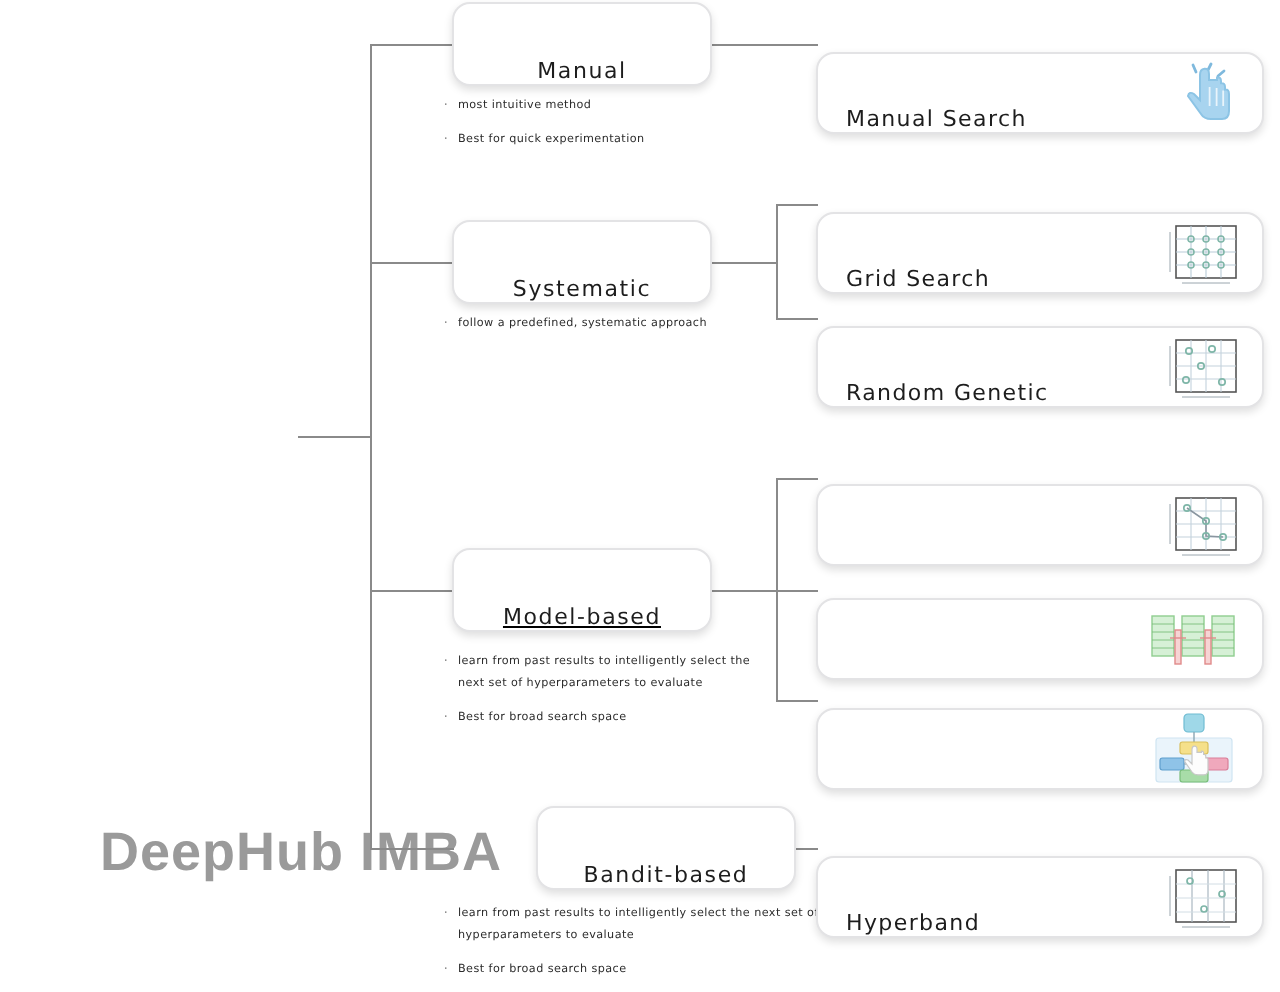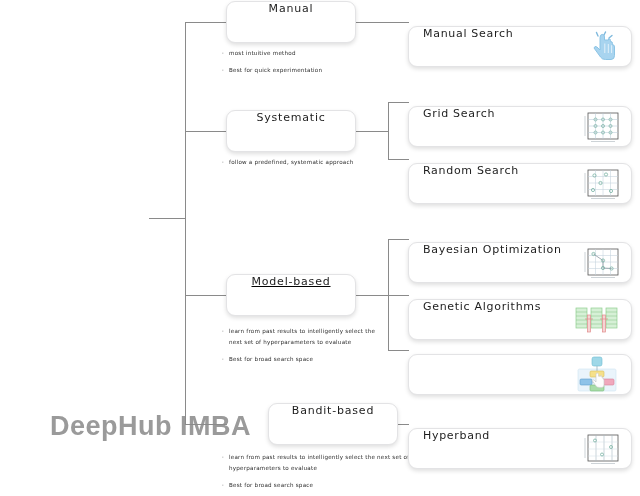--- a/index.html
+++ b/index.html
@@ -32,21 +32,21 @@
   
   .node{
     position:absolute;
     background:#ffffff;
     border:1px solid #e3e3e5;
     border-radius:9px;
     box-shadow:0 2px 4px rgba(0,0,0,0.13);
     box-sizing:border-box;
     z-index:5;
     display:flex;
-    align-items:flex-start;
+    align-items:flex-end;
   }
   .node-label{
     font-family:"DejaVu Sans",sans-serif;
     font-size:11.5px;
     color:#1d1d1d;
     letter-spacing:0.6px;
     white-space:nowrap;
   }
 
   
@@ -209,21 +209,21 @@
         </g>
         <g stroke="#9aa6ae" stroke-width="0.5">
           <line x1="4" y1="6" x2="4" y2="26"></line>
           <line x1="10" y1="31.5" x2="34" y2="31.5"></line>
         </g>
       </svg>
     </span>
   </div>
 
   <div class="node leaf" style="top:139px;">
-    <span class="node-label">Random Search</span>
+    <span class="node-label">Random Genetic</span>
     <span class="leaf-icon">
       <svg class="plot-ico" width="40" height="34" viewBox="0 0 40 34">
         <rect x="0" y="0" width="40" height="34" fill="#ffffff"></rect>
         <rect x="7" y="3" width="30" height="26" fill="none" stroke="#555" stroke-width="0.8"></rect>
         <g stroke="#c3d2dc" stroke-width="0.55">
           <line x1="14.5" y1="3" x2="14.5" y2="29"></line>
           <line x1="22" y1="3" x2="22" y2="29"></line>
           <line x1="29.5" y1="3" x2="29.5" y2="29"></line>
           <line x1="7" y1="9.5" x2="37" y2="9.5"></line>
           <line x1="7" y1="16" x2="37" y2="16"></line>
@@ -238,21 +238,20 @@
         </g>
         <g stroke="#9aa6ae" stroke-width="0.5">
           <line x1="4" y1="6" x2="4" y2="26"></line>
           <line x1="10" y1="31.5" x2="34" y2="31.5"></line>
         </g>
       </svg>
     </span>
   </div>
 
   <div class="node leaf" style="top:218px;">
-    <span class="node-label">Bayesian Optimization</span>
     <span class="leaf-icon">
       <svg class="plot-ico" width="40" height="34" viewBox="0 0 40 34">
         <rect x="0" y="0" width="40" height="34" fill="#ffffff"></rect>
         <rect x="7" y="3" width="30" height="26" fill="none" stroke="#555" stroke-width="0.8"></rect>
         <g stroke="#c3d2dc" stroke-width="0.55">
           <line x1="14.5" y1="3" x2="14.5" y2="29"></line>
           <line x1="22" y1="3" x2="22" y2="29"></line>
           <line x1="29.5" y1="3" x2="29.5" y2="29"></line>
           <line x1="7" y1="9.5" x2="37" y2="9.5"></line>
           <line x1="7" y1="16" x2="37" y2="16"></line>
@@ -267,21 +266,20 @@
         </g>
         <g stroke="#9aa6ae" stroke-width="0.5">
           <line x1="4" y1="6" x2="4" y2="26"></line>
           <line x1="10" y1="31.5" x2="34" y2="31.5"></line>
         </g>
       </svg>
     </span>
   </div>
 
   <div class="node leaf" style="top:275px;">
-    <span class="node-label">Genetic Algorithms</span>
     <span class="leaf-icon">
       <svg class="plot-ico" width="48" height="32" viewBox="0 0 48 32">
         <rect x="0" y="0" width="48" height="32" fill="#ffffff"></rect>
         <g>
           <rect x="3" y="4" width="11" height="20" fill="#d6f0d6" stroke="#8fce8f" stroke-width="0.7"></rect>
           <rect x="18" y="4" width="11" height="20" fill="#d6f0d6" stroke="#8fce8f" stroke-width="0.7"></rect>
           <rect x="33" y="4" width="11" height="20" fill="#d6f0d6" stroke="#8fce8f" stroke-width="0.7"></rect>
         </g>
         <g stroke="#7bbd7b" stroke-width="0.45">
           <line x1="3" y1="8" x2="14" y2="8"></line>

